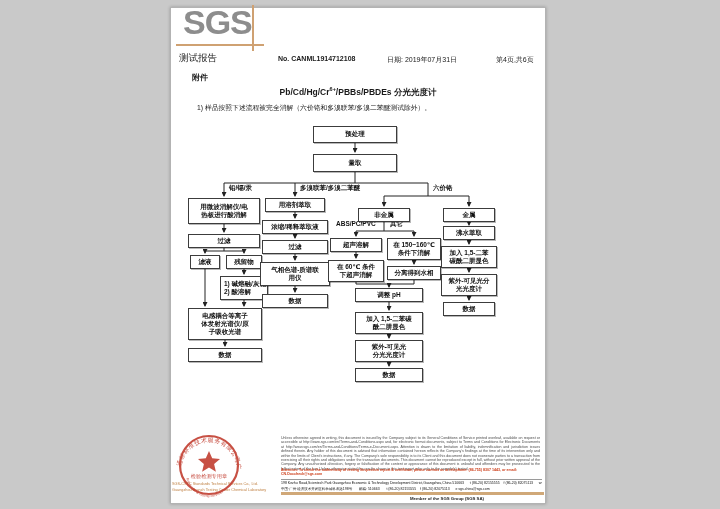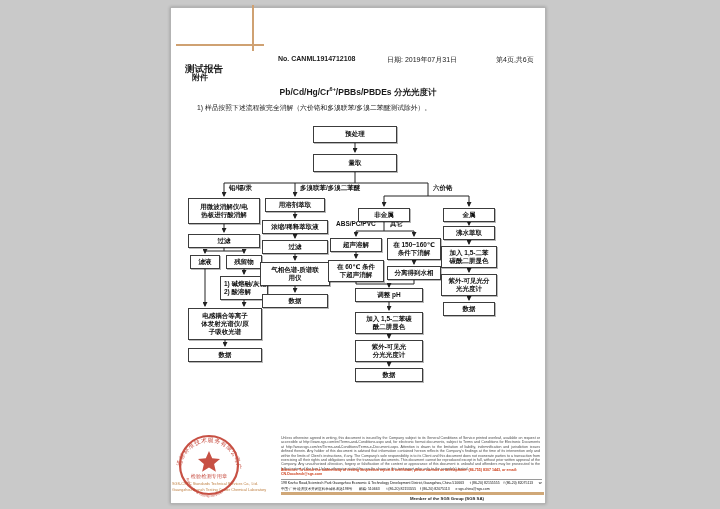--- a/index.html
+++ b/index.html
@@ -5,21 +5,21 @@
   html,body{margin:0;padding:0;}
   .canvas{position:relative;width:720px;height:509px;background:#c9c9c9;overflow:hidden;
           font-family:"Liberation Sans","DejaVu Sans",sans-serif;color:#1a1a1a;}
   .paper{position:absolute;left:170px;top:7px;width:376px;height:497px;background:#ffffff;
          border:1px solid #b3b3b3;box-sizing:border-box;box-shadow:0 0 3px rgba(0,0,0,.25);}
   
   .logo-text{position:absolute;left:183px;top:4px;font-size:34px;font-weight:bold;
              color:#8d8d8d;letter-spacing:-1px;line-height:1.1;}
   .logo-hline{position:absolute;left:176px;top:44px;width:88px;height:2px;background:#cfa172;}
   .logo-vline{position:absolute;left:252px;top:5px;width:2px;height:46px;background:#cfa172;}
-  .doc-type{position:absolute;left:185px;top:52px;font-size:9.5px;font-weight:bold;margin-top:11px;}
+  .doc-type{position:absolute;left:179px;top:52px;font-size:9.5px;font-weight:normal;}
   .report-no{position:absolute;left:278px;top:55px;font-size:7px;font-weight:bold;}
   .report-date{position:absolute;left:387px;top:55px;font-size:7px;}
   .page-info{position:absolute;left:496px;top:55px;font-size:7px;}
   .attachment{position:absolute;left:192px;top:72px;font-size:8px;font-weight:bold;}
   .doc-title{position:absolute;left:170px;top:86px;width:376px;text-align:center;
              font-size:8.5px;font-weight:bold;}
   .doc-title sup{font-size:5.5px;}
   .note{position:absolute;left:197px;top:103px;font-size:6.8px;}
   
   .box{position:absolute;box-sizing:border-box;border:1px solid #3c3c3c;background:#fff;
@@ -42,20 +42,21 @@
   .footer-rule{position:absolute;left:281px;top:492px;width:263px;height:2.5px;background:#d0a878;}
   .member{position:absolute;left:410px;top:496px;font-size:4.3px;color:#222;font-weight:bold;}
   .stamp{position:absolute;left:172px;top:430px;opacity:.88;}
 </style>
 </head>
 <body>
 
 <div class="canvas">
   <div class="paper"></div>
 
+  <div class="logo-text">SGS</div>
   <div class="logo-hline"></div>
   <div class="logo-vline"></div>
 
   <div class="doc-type">测试报告</div>
   <div class="report-no">No. CANML1914712108</div>
   <div class="report-date">日期: 2019年07月31日</div>
   <div class="page-info">第4页,共6页</div>
   <div class="attachment">附件</div>
   <div class="doc-title"><span>Pb/Cd/Hg/Cr</span><sup>6+</sup><span>/PBBs/PBDEs 分光光度计</span></div>
   <div class="note">1) 样品按照下述流程被完全消解（六价铬和多溴联苯/多溴二苯醚测试除外）。</div>

